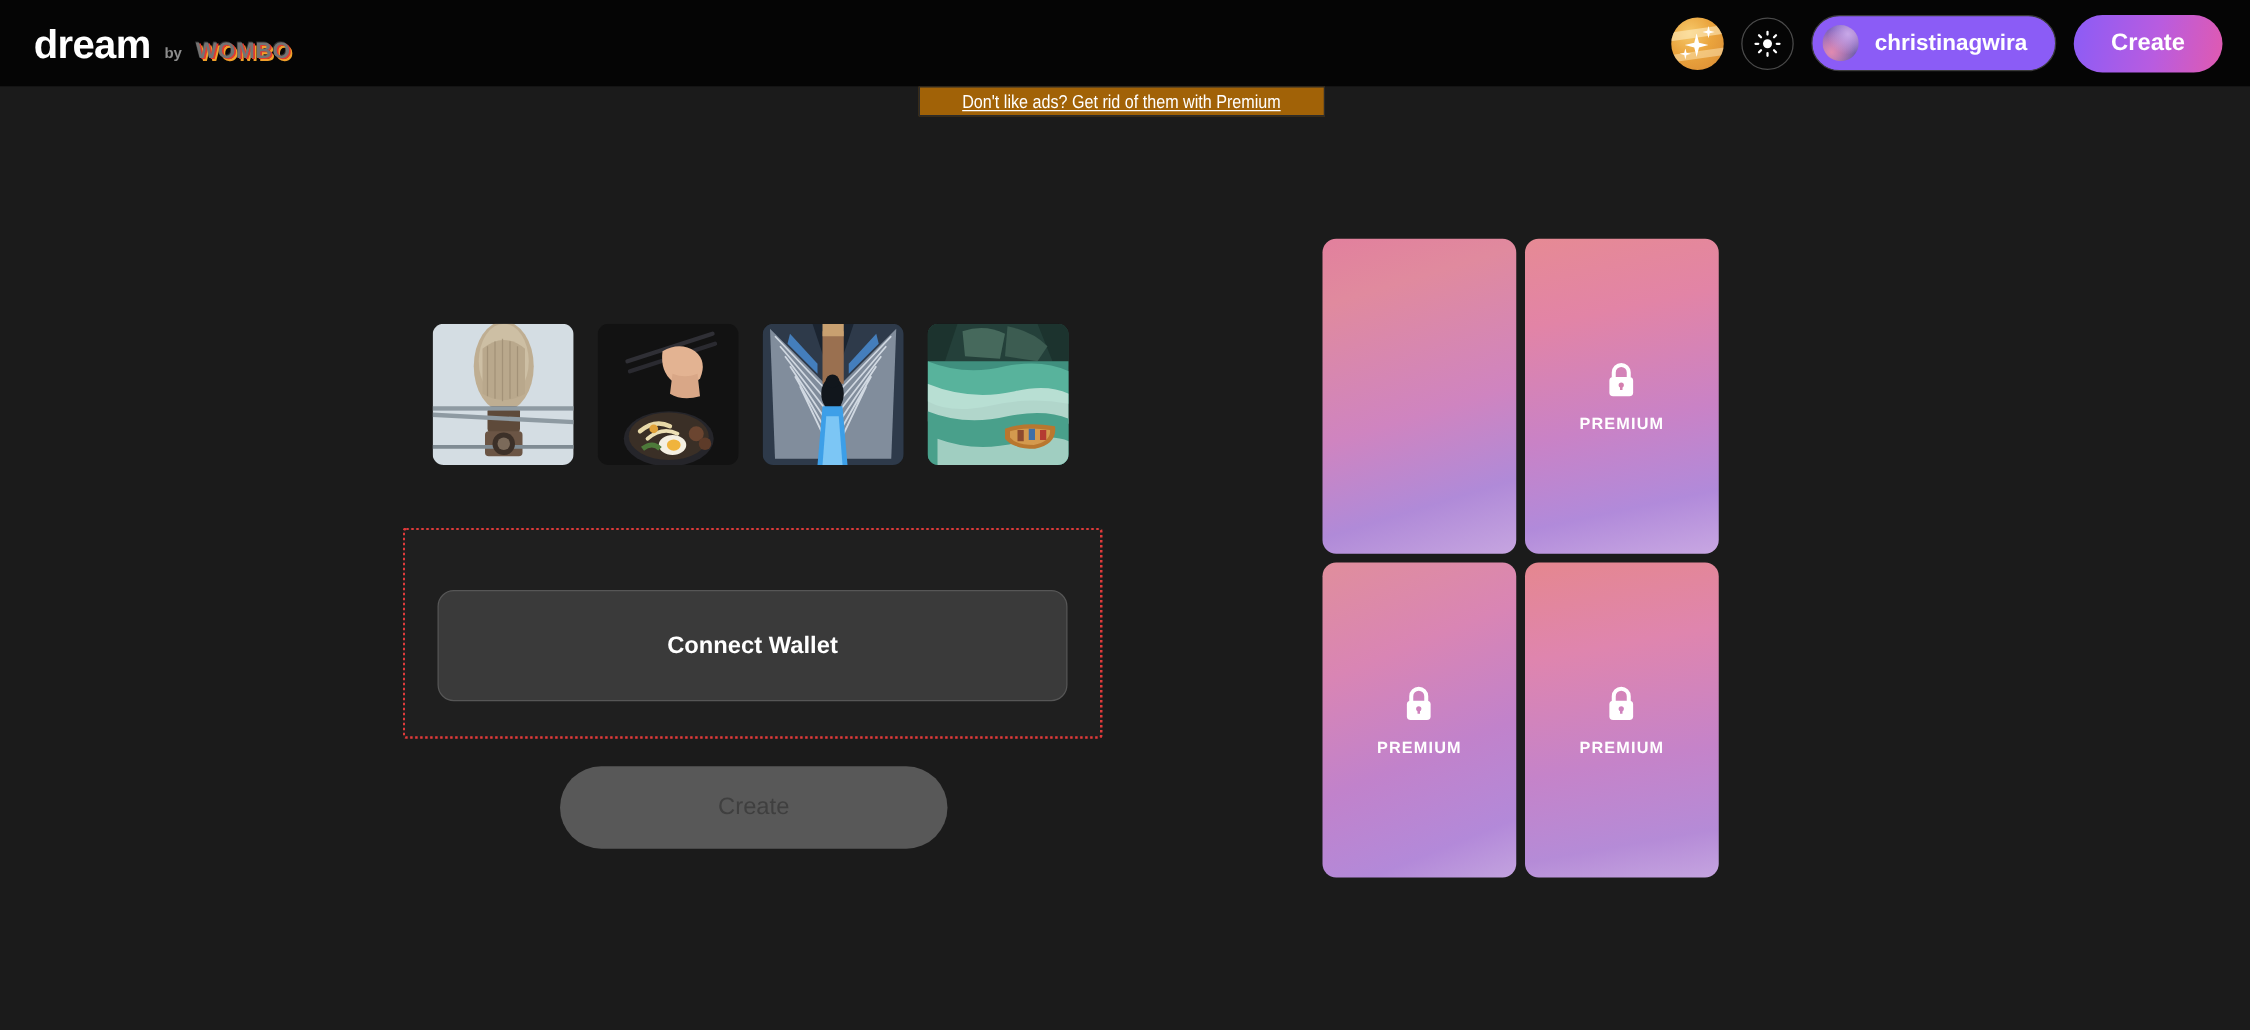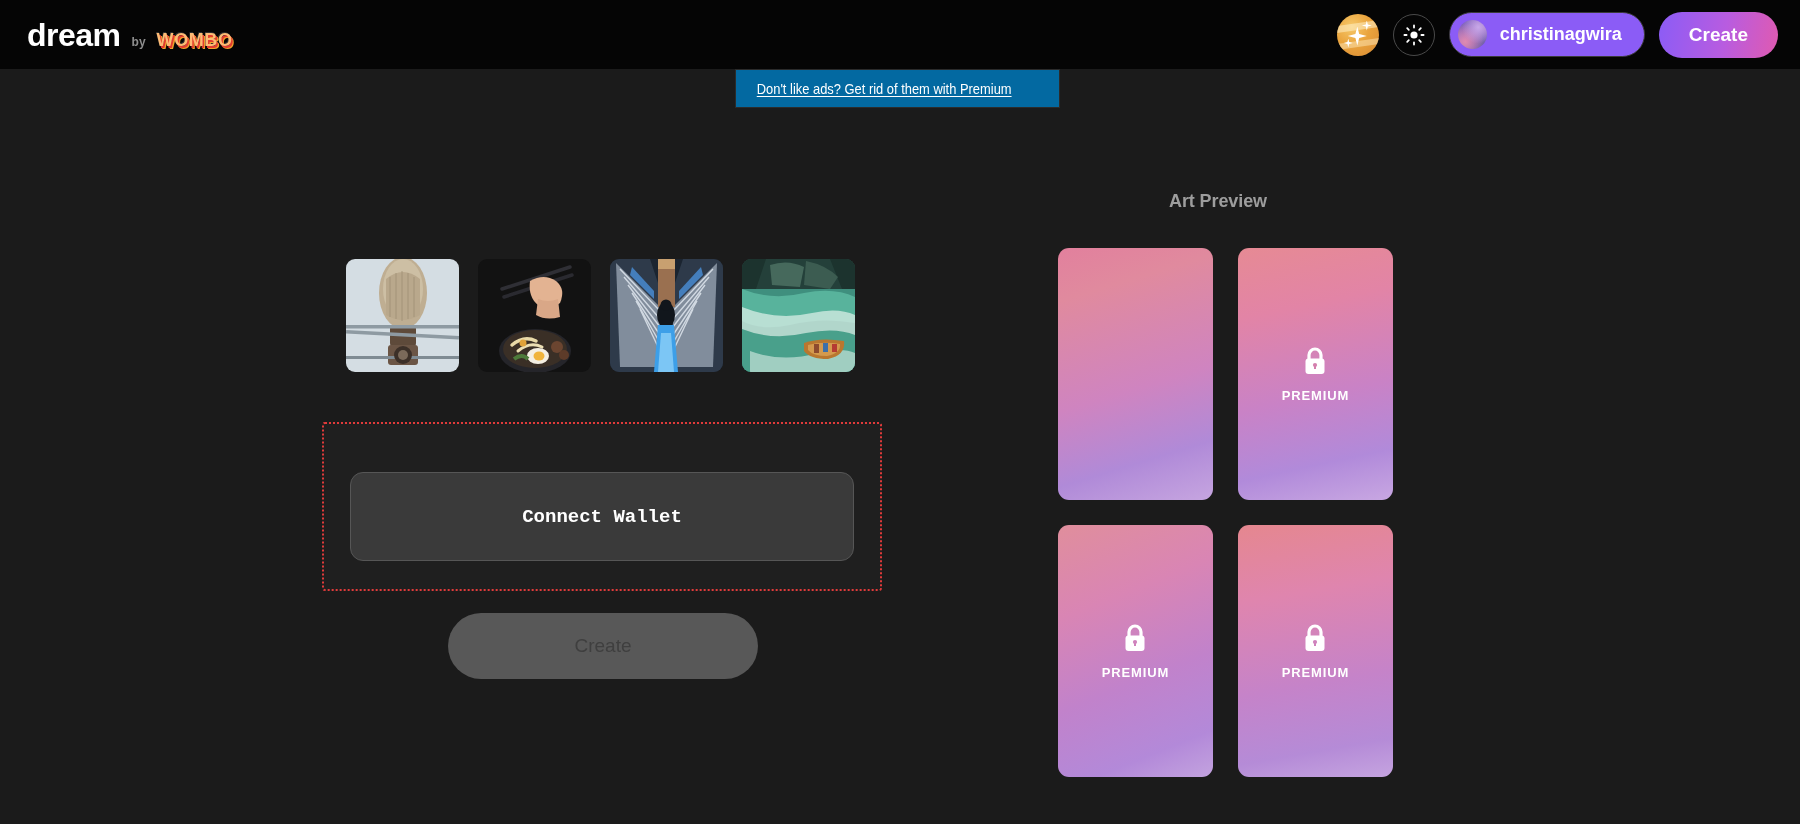--- a/index.html
+++ b/index.html
@@ -41,21 +41,21 @@
     font-weight: 700;
     color: #8d8d8d;
     line-height: 1;
   }
   .brand-wombo {
     position: relative;
     font-size: 18px;
     font-weight: 900;
     letter-spacing: 0.6px;
     line-height: 1;
-    color: #fdba74;
+    color: #737373;
     -webkit-text-stroke: 0px;
     text-shadow:
       1.5px 1.5px 0 #e23b2f,
       2.6px 2.6px 0 #f0a02a,
       -0.6px -0.6px 0 #2e2e2e;
   }
 
   .topbar-right {
     margin-left: auto;
     display: flex;
@@ -150,25 +150,26 @@
     display: flex;
     align-items: center;
   }
 
   
   .ad-banner {
     position: absolute;
     top: 69px;
     left: 735px;
     width: 325px;
-    height: 39px;
-    background: #0369a1;
+    height: 24px;
+    background: #a16207;
     border: 1px solid #2b2b2b;
     display: flex;
     align-items: center;
+    justify-content: center;
     z-index: 15;
     cursor: pointer;
   }
   .ad-banner-text {
     font-size: 15px;
     color: #ffffff;
     text-decoration: underline;
     text-underline-offset: 2px;
     transform: scaleX(0.86);
     white-space: nowrap;
@@ -242,21 +243,21 @@
   .connect-wallet {
     margin-top: 22px;
     width: 100%;
     height: 89px;
     border-radius: 13px;
     background: #3a3a3a;
     border: 1px solid #565656;
     color: #ffffff;
     font-size: 19px;
     font-weight: 700;
-    font-family: Liberation Mono, monospace;
+    font-family: Liberation Sans, sans-serif;
     cursor: pointer;
   }
 
   .create-main {
     margin-top: 22px;
     margin-left: 126px;
     width: 310px;
     height: 66px;
     border-radius: 33px;
     background: #585858;
@@ -280,22 +281,21 @@
     font-size: 18px;
     font-weight: 700;
     color: #9d9d9d;
     margin-bottom: 25px;
     letter-spacing: -0.1px;
   }
   .art-grid {
     display: grid;
     grid-template-columns: 155px 155px;
     grid-template-rows: 252px 252px;
-    gap: 25px;
-    margin-top: 36px;
+    gap: 7px;
   }
   .art-card {
     border-radius: 11px;
     position: relative;
     display: flex;
     flex-direction: column;
     align-items: center;
     justify-content: center;
     cursor: pointer;
   }
@@ -454,21 +454,20 @@
 
     
     <div class="nft-card">
       <button class="connect-wallet">Connect Wallet</button>
     </div>
 
     <button class="create-main">Create</button>
   </div>
 
   <div class="right-col">
-    <div class="art-preview-title">Art Preview</div>
 
     <div class="art-grid">
 
       <div class="art-card g1"></div>
 
       <div class="art-card g2">
         <div class="lock-wrap">
           <svg width="26" height="30" viewBox="0 0 26 30">
             <path d="M7 13 V9 a6 6 0 0 1 12 0 v4" fill="none" stroke="#ffffff" stroke-width="3.2"></path>
             <rect x="3.5" y="12.5" width="19" height="15.5" rx="3" fill="#ffffff"></rect>

